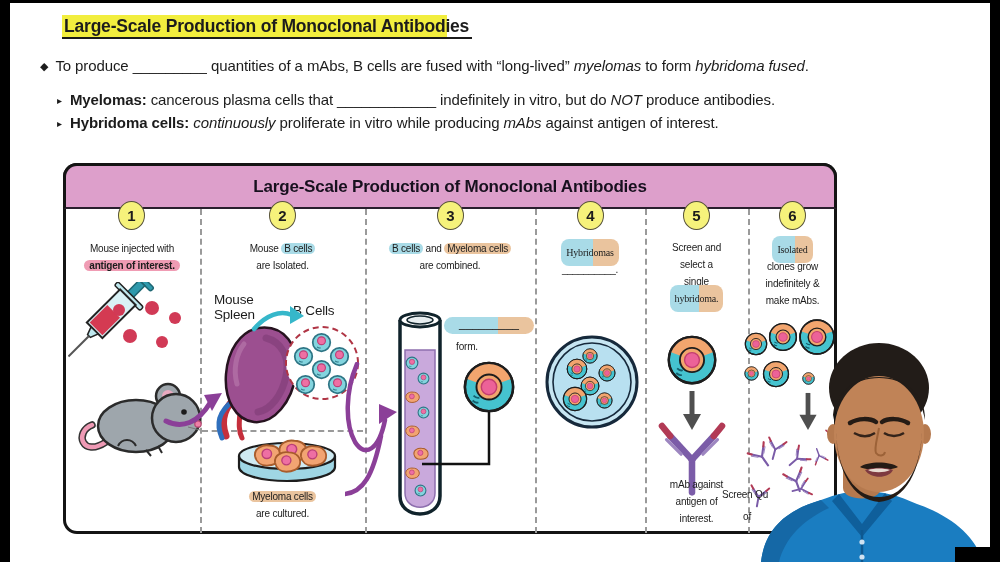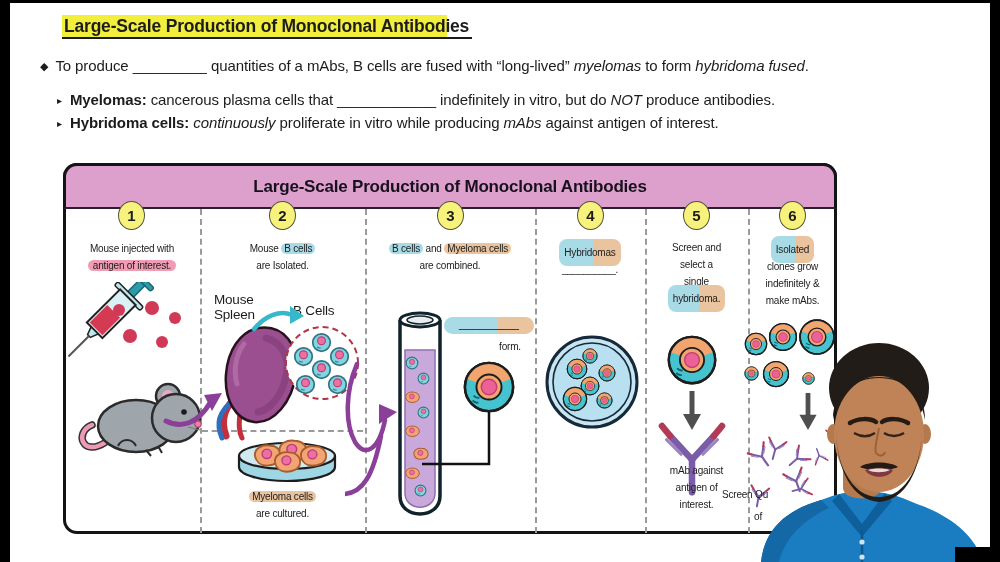--- a/index.html
+++ b/index.html
@@ -27,24 +27,24 @@
   .dbox{left:63px;top:163px;width:774px;height:371px;border:3px solid #141414;border-radius:14px;background:#fff;box-sizing:border-box;}
   .dheader{left:63px;top:163px;width:774px;height:46px;background:#dd9fcb;border:3px solid #141414;border-bottom:2.5px solid #2a1f2e;border-radius:14px 14px 0 0;box-sizing:border-box;
     display:flex;align-items:center;justify-content:center;font-size:17px;font-weight:bold;color:#17101e;letter-spacing:-.2px;}
   .vdash{top:209px;height:324px;width:0;border-left:2px dashed #9a9a9a;}
   .hdash{border-top:2px dashed #9a9a9a;height:0;}
   .numcircle{width:27px;height:29px;border-radius:50%;background:#f6f27b;border:1.6px solid #57523a;box-sizing:border-box;
     display:flex;align-items:center;justify-content:center;font-weight:bold;font-size:15px;color:#1c1c1c;z-index:5;}
   
   .st{font-size:10px;line-height:17px;text-align:center;letter-spacing:-.2px;}
   .lbl{font-size:13.5px;line-height:15px;letter-spacing:-.2px;}
-  .hl-pink{background:#f09cb4;border-radius:8px;padding:0 5px;}
+  .hl-pink{background:#f09cb4;border-radius:8px;padding:0 5px;font-weight:bold;}
   .hl-blue{background:#a9dbe7;border-radius:6px;padding:0 3px;}
   .hl-peach{background:#eac49e;border-radius:6px;padding:0 3px;}
-  .hl-dual{background:linear-gradient(90deg,#a9dbe7 0 55%,#eac49e 55% 100%);border-radius:8px;padding:8px 5px;}
+  .hl-dual{background:linear-gradient(90deg,#a9dbe7 0 55%,#eac49e 55% 100%);border-radius:8px;padding:8px 5px;font-family:Liberation Serif, serif;}
   .blankpill{left:444px;top:317px;width:90px;height:17px;border-radius:9px;
     background:linear-gradient(90deg,#a9dbe7 0 60%,#eac49e 60% 100%);
     text-align:center;font-size:12px;line-height:13px;color:#222;}
   .bars{background:#000;z-index:80;}
 </style>
 </head>
 <body>
 
 <svg width="0" height="0" style="position:absolute">
   <defs>
@@ -217,21 +217,21 @@
   <use href="#sym-mcell" x="16" y="120" width="17" height="14"></use>
   <use href="#sym-mcell" x="24" y="142" width="18" height="15"></use>
   <use href="#sym-mcell" x="16" y="162" width="17" height="14"></use>
   <use href="#sym-bcell" x="26" y="180" width="13" height="13"></use>
   <ellipse cx="32" cy="16" rx="20" ry="7" fill="#fff" stroke="#10232b" stroke-width="3"></ellipse>
   <ellipse cx="32" cy="16" rx="13" ry="4" fill="#e8eef0" stroke="#10232b" stroke-width="1.5"></ellipse>
 </svg>
 <div class="abs blankpill">
   <span>_________</span>
 </div>
-<div class="abs st" style="left:465px;top:338px;width:90px">form.</div>
+<div class="abs st" style="left:422px;top:338px;width:90px">form.</div>
 <svg class="abs" style="left:462px;top:360px" width="54" height="54">
     <use href="#sym-hyb" width="54" height="54"></use>
   </svg>
 <svg class="abs" style="left:416px;top:408px" width="78" height="62" viewBox="0 0 78 62">
   <polyline points="73,4 73,56 6,56" stroke="#111" stroke-width="2.5" fill="none"></polyline>
 </svg>
 
 <div class="abs st" style="left:537px;top:244px;width:106px">
   <span class="hl-dual">Hybridomas</span><br>
   <span>__________.</span>
@@ -256,21 +256,21 @@
 <svg class="abs" style="left:666px;top:334px" width="52" height="52">
     <use href="#sym-hyb" width="52" height="52"></use>
   </svg>
 <svg class="abs" style="left:681px;top:390px" width="22" height="42" viewBox="0 0 22 42">
   <line x1="11" y1="1" x2="11" y2="26" stroke="#4f4f4f" stroke-width="5"></line>
   <polygon points="2,24 20,24 11,40" fill="#4f4f4f"></polygon>
 </svg>
 <svg class="abs" style="left:655px;top:416px" width="74" height="80">
     <use href="#sym-ab" width="74" height="80"></use>
   </svg>
-<div class="abs st" style="left:647px;top:462px;width:99px">
+<div class="abs st" style="left:647px;top:476px;width:99px">
   <span>mAb against</span><br>
   <span>antigen of</span><br>
   <span>interest.</span>
 </div>
 
 <div class="abs st" style="left:750px;top:241px;width:85px">
   <span class="hl-dual">Isolated</span><br>
   <span>clones grow</span><br>
   <span>indefinitely &amp;</span><br>
   <span>make mAbs.</span>
@@ -307,21 +307,21 @@
       <use href="#sym-ab" width="24" height="26"></use>
     </g>
   <g transform="translate(72,50) rotate(75)">
       <use href="#sym-ab" width="20" height="22"></use>
     </g>
   <g transform="translate(92,36) rotate(160)">
       <use href="#sym-ab" width="16" height="18"></use>
     </g>
 </svg>
 <div class="abs st" style="left:722px;top:486px;width:80px;text-align:left">Screen Qu</div>
-<div class="abs st" style="left:732px;top:508px;width:30px;text-align:right">of</div>
+<div class="abs st" style="left:732px;top:508px;width:30px;text-align:center">of</div>
 
 <svg class="abs" style="left:733px;top:330px;z-index:60" width="257" height="232" viewBox="0 0 257 232">
   <path d="M28,232 C32,198 54,180 88,170 C104,164 116,161 130,161 C150,161 166,166 184,174 C218,186 242,205 250,232 Z" fill="#1a7dc1"></path>
   <path d="M28,232 C32,198 54,180 88,170 L96,178 C70,190 52,208 46,232 Z" fill="#1568a6"></path>
   <path d="M106,164 L129,194 L152,163 L159,171 L129,207 L99,171 Z" fill="#0f5f9b"></path>
   <line x1="129" y1="200" x2="129" y2="232" stroke="#0e5890" stroke-width="2.5"></line>
   <circle cx="129" cy="212" r="2.6" fill="#cfe2f2"></circle>
     <circle cx="129" cy="227" r="2.6" fill="#cfe2f2"></circle>
   <path d="M110,126 L110,158 C110,172 148,172 148,158 L148,126 Z" fill="#b5794e"></path>
   <ellipse cx="146" cy="58" rx="50" ry="45" fill="#221c18"></ellipse>

